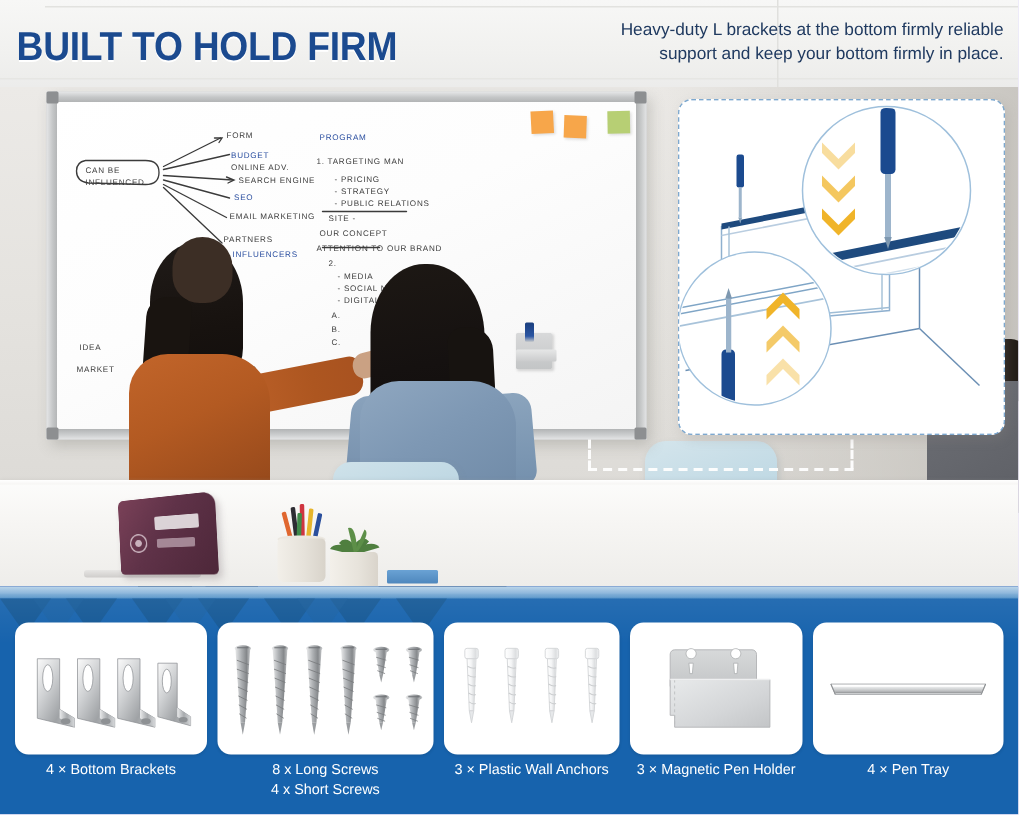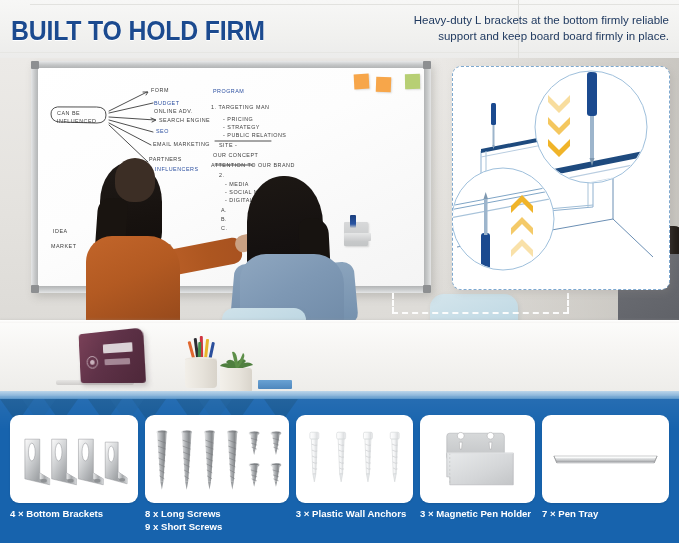--- a/index.html
+++ b/index.html
@@ -386,22 +386,22 @@
   .part-card.c5 { width: 128px; }
   .part-art { position: absolute; left: 0; top: 0; width: 100%; height: 100%; }
 
   #parts-labels {
     position: absolute; left: 10px; top: 114px; width: 659px; height: 36px;
     display: flex; gap: 7px;
   }
   .part-label {
     color: #ffffff;
     font-size: 9.6px;
-    font-weight: bold;
-    text-align: left;
+    font-weight: normal;
+    text-align: center;
     line-height: 12.5px;
     padding-top: 3px;
   }
   .part-label.c1 { width: 129px; }
   .part-label.c2 { width: 145px; }
   .part-label.c3 { width: 118px; }
   .part-label.c4 { width: 116px; }
   .part-label.c5 { width: 128px; }
   .lbl-line { display: block; }
 </style>
@@ -411,21 +411,21 @@
 <div id="page">
 
   <div id="header">
     <div id="header-bg-wall"></div>
     <div id="header-bg-line"></div>
     <div id="header-bg-line2"></div>
     <div id="header-vline"></div>
     <div id="headline">BUILT TO HOLD FIRM</div>
     <div id="subhead">
       <span>Heavy-duty L brackets at the bottom firmly reliable</span><br>
-      <span>support and keep board board firmly in place.</span>
+      <span>support and keep your bottom firmly in place.</span>
     </div>
   </div>
 
   <div id="scene">
 
     <div id="wall"></div>
     <div id="wall-right-shade"></div>
     <div id="wall-baseboard"></div>
 
     <div id="chair-back2"></div>
@@ -951,27 +951,27 @@
         </svg>
       </div>
     </div>
 
     <div id="parts-labels">
       <div class="part-label c1">
         <span class="lbl-line">4 × Bottom Brackets</span>
       </div>
       <div class="part-label c2">
         <span class="lbl-line">8 x Long Screws</span>
-        <span class="lbl-line">9 x Short Screws</span>
+        <span class="lbl-line">4 x Short Screws</span>
       </div>
       <div class="part-label c3">
         <span class="lbl-line">3 × Plastic Wall Anchors</span>
       </div>
       <div class="part-label c4">
         <span class="lbl-line">3 × Magnetic Pen Holder</span>
       </div>
       <div class="part-label c5">
-        <span class="lbl-line">7 × Pen Tray</span>
+        <span class="lbl-line">4 × Pen Tray</span>
       </div>
     </div>
   </div>
 
 </div>
 
 </body></html>

